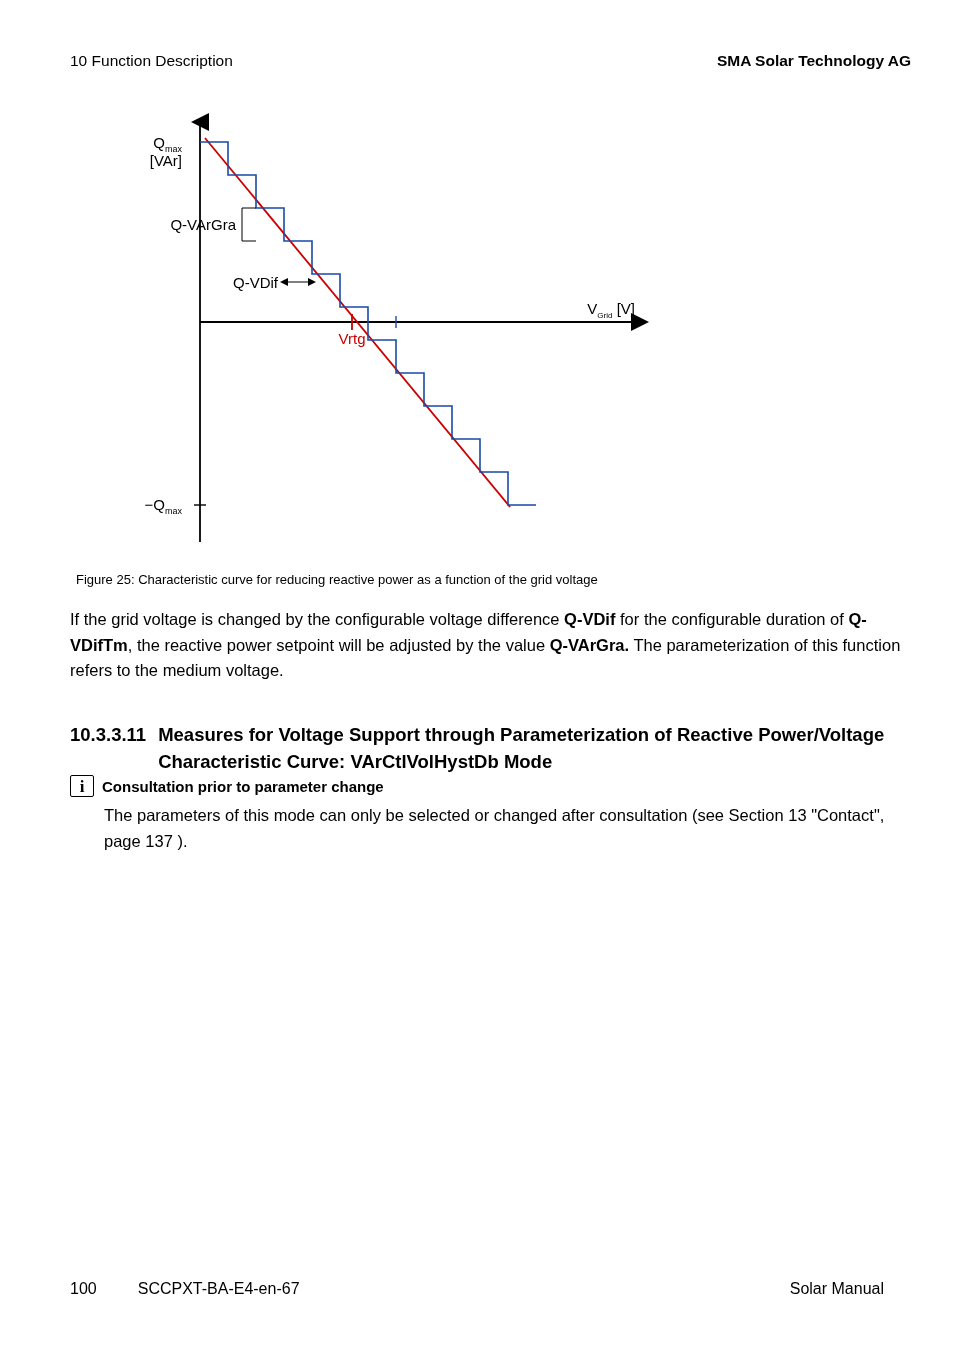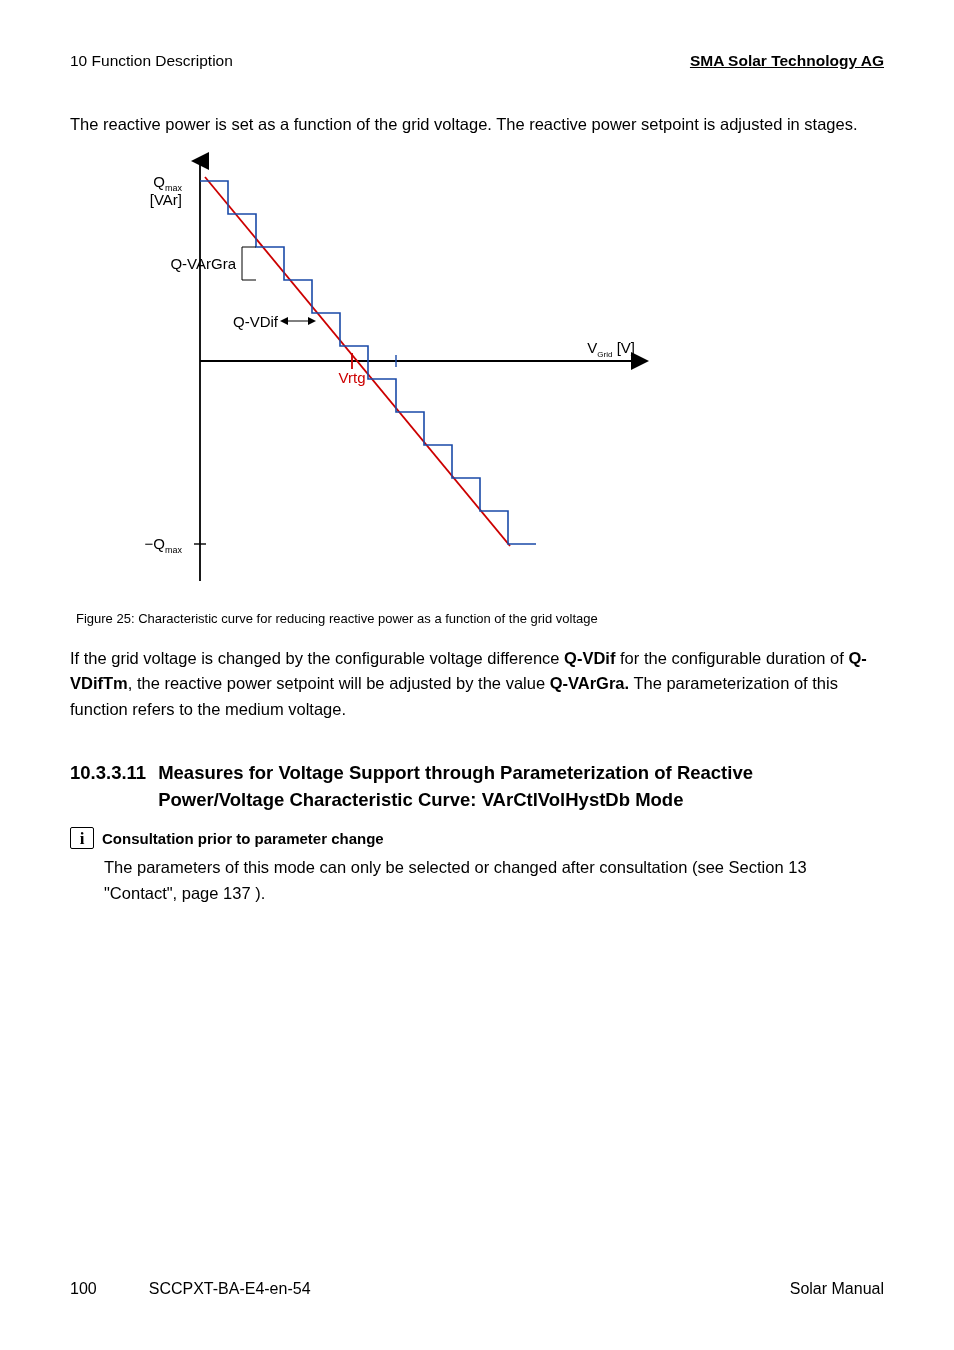--- a/index.html
+++ b/index.html
@@ -6,32 +6,32 @@
   body {
     width: 954px;
     height: 1350px;
     background: #fff;
     font-family: "Helvetica Neue", Helvetica, Arial, sans-serif;
     color: #000;
     position: relative;
     font-size: 16px;
   }
   .page {
-    padding: 52px 70px 50px 70px;
+    padding: 52px 43px 50px 70px;
     position: relative;
     height: 100%;
   }
   .header {
     display: flex;
     justify-content: space-between;
     font-size: 15.5px;
     margin-bottom: 42px;
   }
   .header-left { font-weight: 400; }
-  .header-right { font-weight: 700; text-decoration: underline; }
+  .header-right { font-weight: 700; }
   .intro {
     font-size: 16.5px;
     margin-bottom: 14px;
     line-height: 1.5;
     font-weight: 400;
   }
   .figure-wrap {
     width: 100%;
     display: flex;
     justify-content: flex-start;
@@ -50,21 +50,21 @@
     font-size: 16.5px;
     line-height: 1.55;
     margin-bottom: 38px;
   }
   .body-para b { font-weight: 700; }
   .section-heading {
     display: flex;
     font-size: 18.5px;
     font-weight: 700;
     line-height: 1.45;
-    margin: 14px 0 13px 0;
+    margin: 14px 0 0 0;
   }
   .sec-num { flex: 0 0 auto; padding-right: 12px; white-space: nowrap; }
   .sec-title { flex: 1 1 auto; }
   .info-row {
     display: flex;
     align-items: center;
     gap: 8px;
     margin-left: 0;
     margin-bottom: 6px;
   }
@@ -89,33 +89,32 @@
     margin-left: 34px;
     padding-right: 4px;
   }
   .footer {
     position: absolute;
     left: 70px; right: 70px; bottom: 52px;
     display: flex;
     justify-content: space-between;
     font-size: 16px;
   }
-  .footer .fl { display: flex; gap: 52px; }
+  .footer .fl { display: flex; gap: 41px; }
 </style>
 </head>
 <body>
 
 <div class="page">
 
   <div class="header">
     <div class="header-left">10 Function Description</div>
     <div class="header-right">SMA Solar Technology AG</div>
   </div>
 
-  <p class="intro">The reactive power is set as a function of the grid voltage. The reactive power setpoint is adjusted in stages.</p>
 
   <div class="figure-wrap">
     <svg class="chart" width="640" height="440" viewBox="0 0 640 440">
       <defs>
         <marker id="arrowY" markerWidth="10" markerHeight="10" refX="5" refY="5" orient="auto">
           <path d="M0,10 L5,0 L10,10 Z" fill="#000"></path>
         </marker>
         <marker id="arrowX" markerWidth="10" markerHeight="10" refX="5" refY="5" orient="auto">
           <path d="M0,0 L10,5 L0,10 Z" fill="#000"></path>
         </marker>
@@ -193,18 +192,18 @@
 
   <div class="info-row">
     <div class="info-icon">i</div>
     <div class="info-title">Consultation prior to parameter change</div>
   </div>
   <p class="info-body">The parameters of this mode can only be selected or changed after consultation (see Section 13 "Contact", page 137 ).</p>
 
   <div class="footer">
     <div class="fl">
       <span>100</span>
-      <span>SCCPXT-BA-E4-en-54</span>
+      <span>SCCPXT-BA-E4-en-67</span>
     </div>
     <div>Solar Manual</div>
   </div>
 
 </div>
 
 </body></html>

